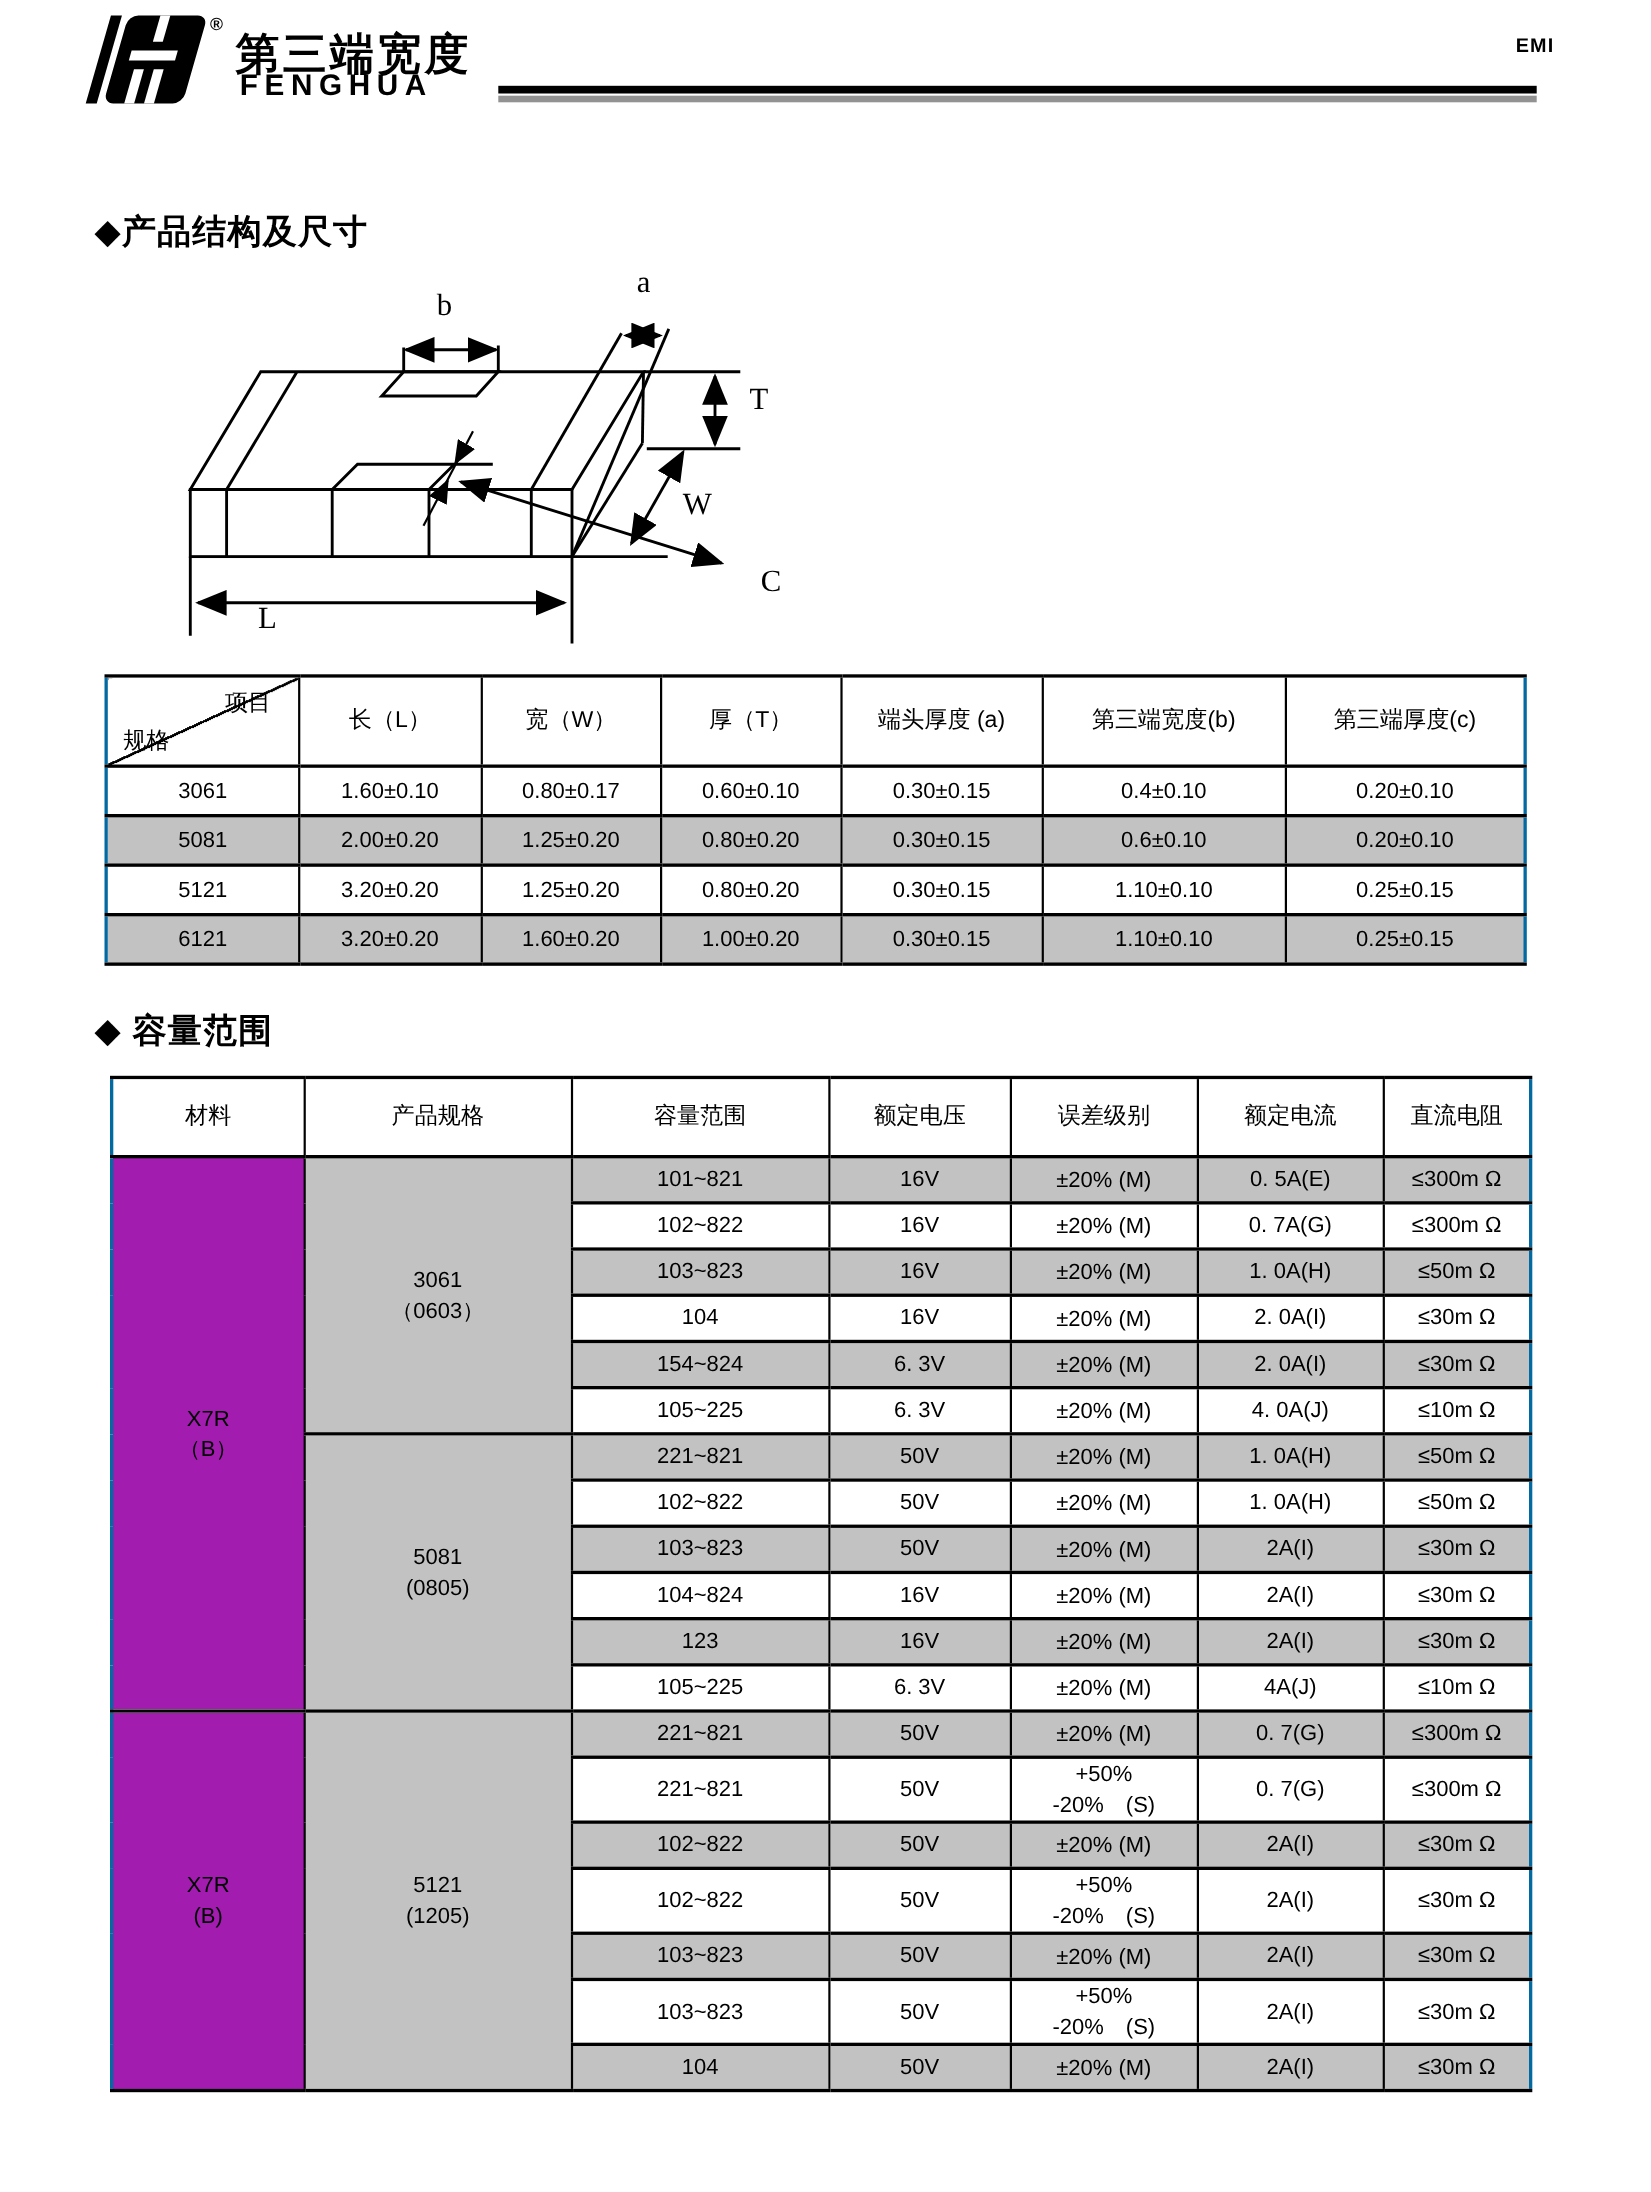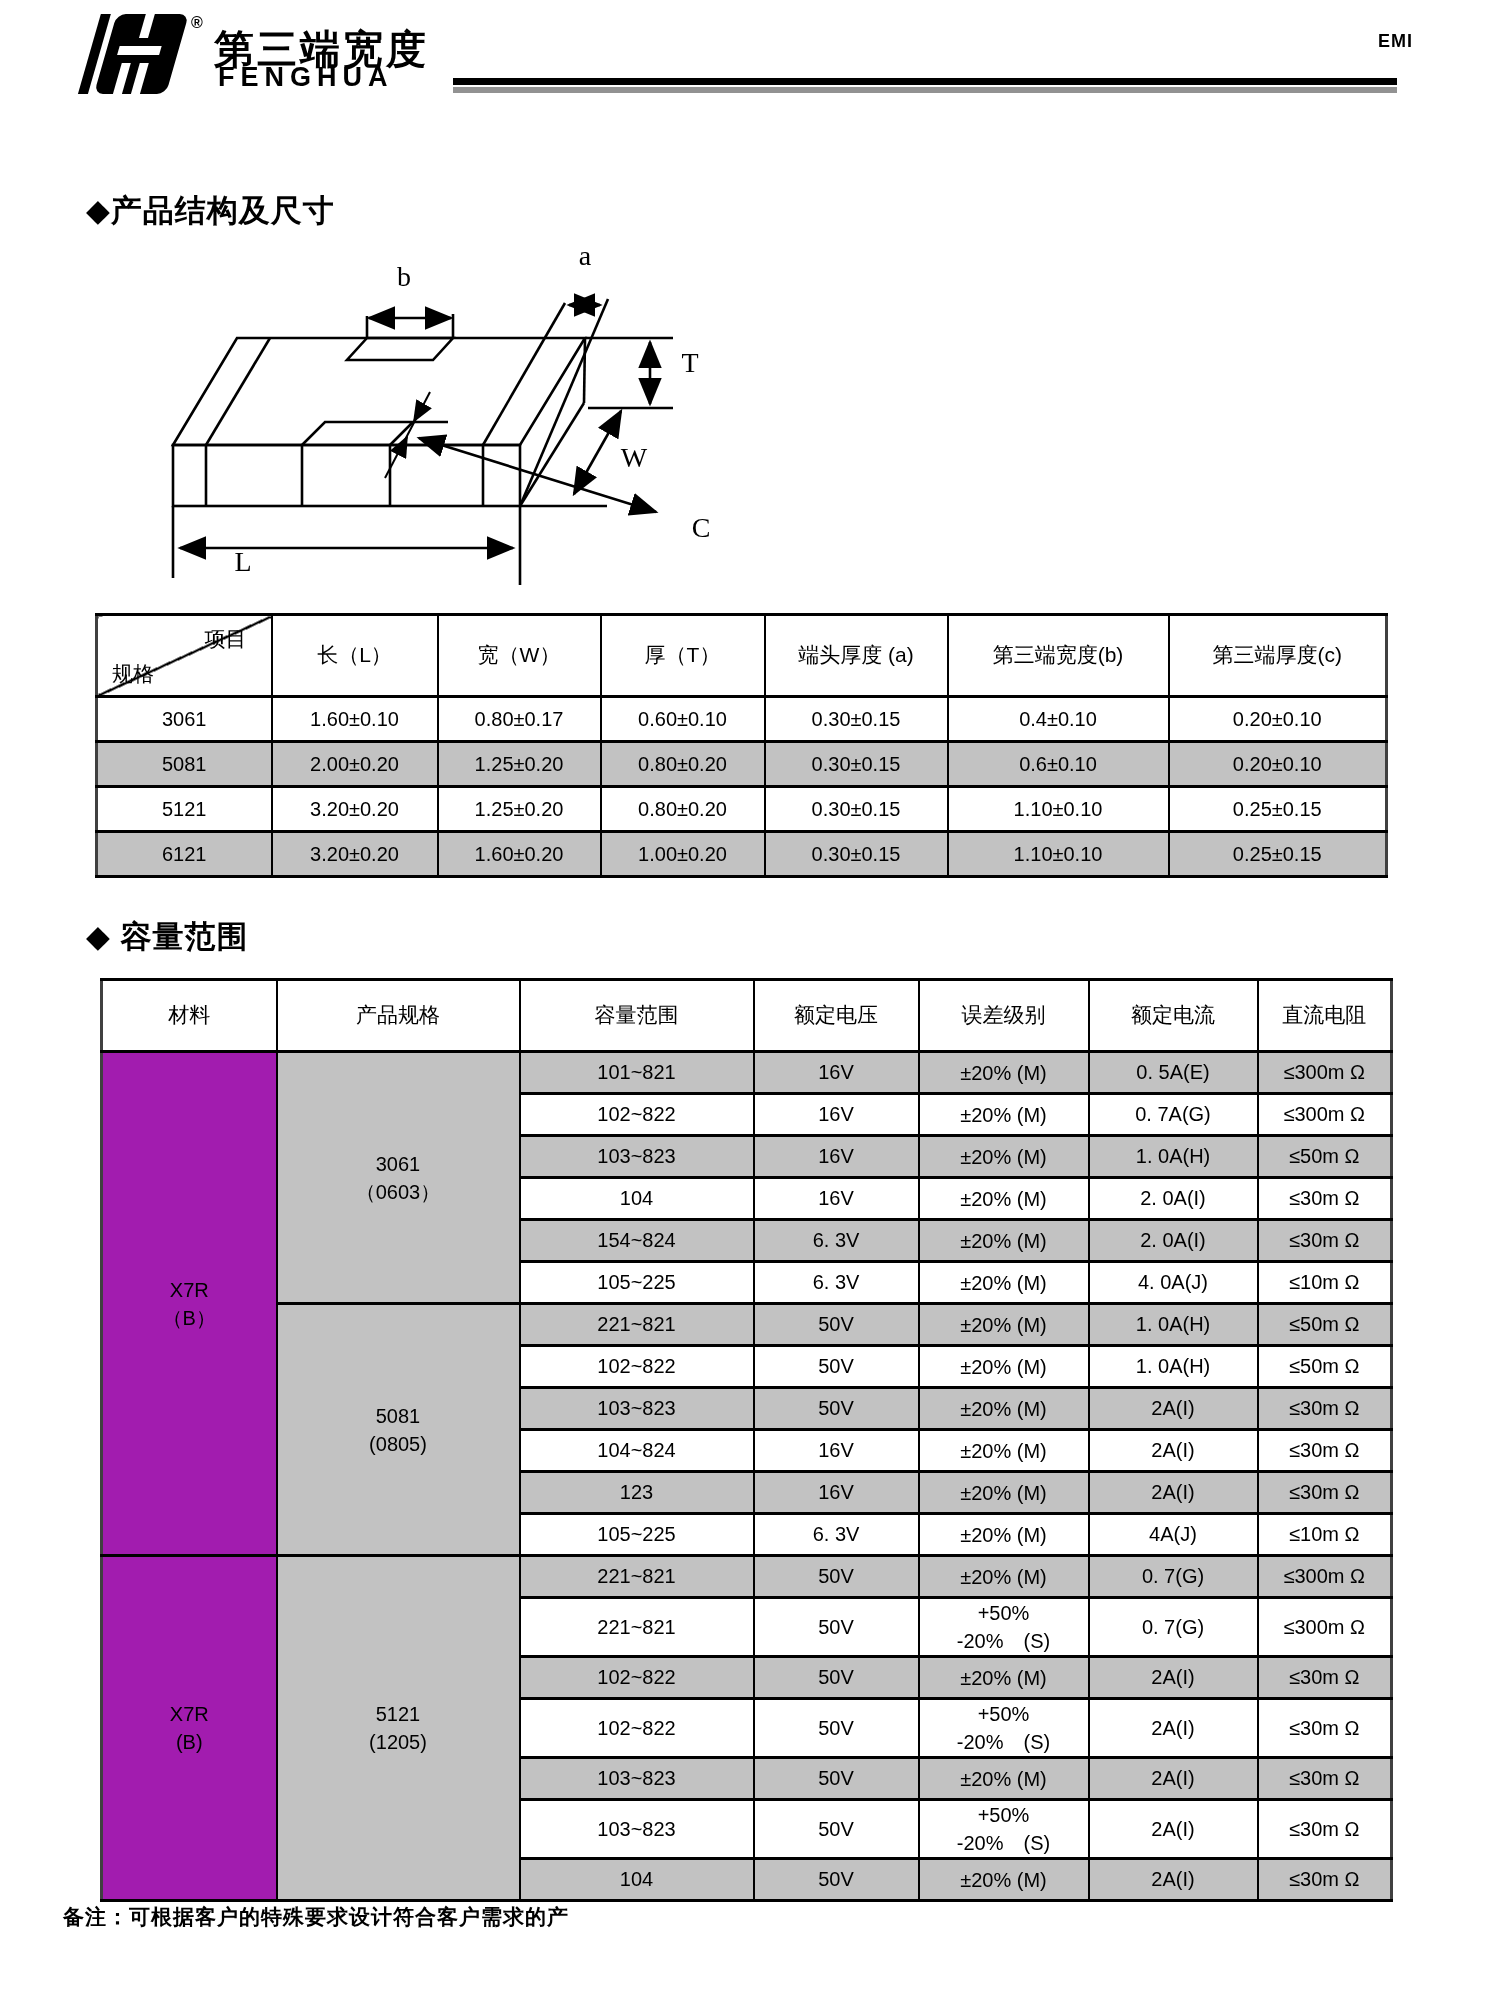--- a/index.html
+++ b/index.html
@@ -15,21 +15,21 @@
   .rule-black{left:453px;top:78px;width:944px;height:7px;background:#000;}
   .rule-gray{left:453px;top:87px;width:944px;height:6px;background:#929292;}
 
   
   .sec-title{font-size:31px;font-weight:900;letter-spacing:1px;text-align:right;}
   .sec1{left:86px;top:190px;}
   .sec2{left:86px;top:916px;}
 
   
   table{border-collapse:collapse;table-layout:fixed;position:absolute;background:#fff;}
-  .t1,.t2{border:3px solid #404040;}
+  .t1,.t2{border:3px solid #0369a1;}
   .t1 th,.t1 td,.t2 th,.t2 td{
     border-left:2px solid #000;border-right:2px solid #000;
     border-top:3px solid #000;border-bottom:3px solid #000;
     text-align:center;vertical-align:middle;padding:0;font-weight:400;
     font-size:20px;line-height:1.25;overflow:hidden;}
   .t1{left:95px;top:613px;width:1290px;}
   .t1 thead tr{height:82px;}
   .t1 thead th{font-size:21px;}
   .t1 tbody tr{height:45px;}
   .t2{left:100px;top:978px;width:1290px;}
@@ -410,15 +410,14 @@
           <td class="shade">50V</td>
           <td class="shade">
             <div>±20% (M)</div>
           </td>
           <td class="shade">2A(I)</td>
           <td class="shade">≤30m Ω</td>
         </tr>
       </tbody>
   </table>
 
-  <div class="abs footnote">备注：可根据客户的特殊要求设计符合客户需求的产</div>
 
 </div>
 
 </body></html>

